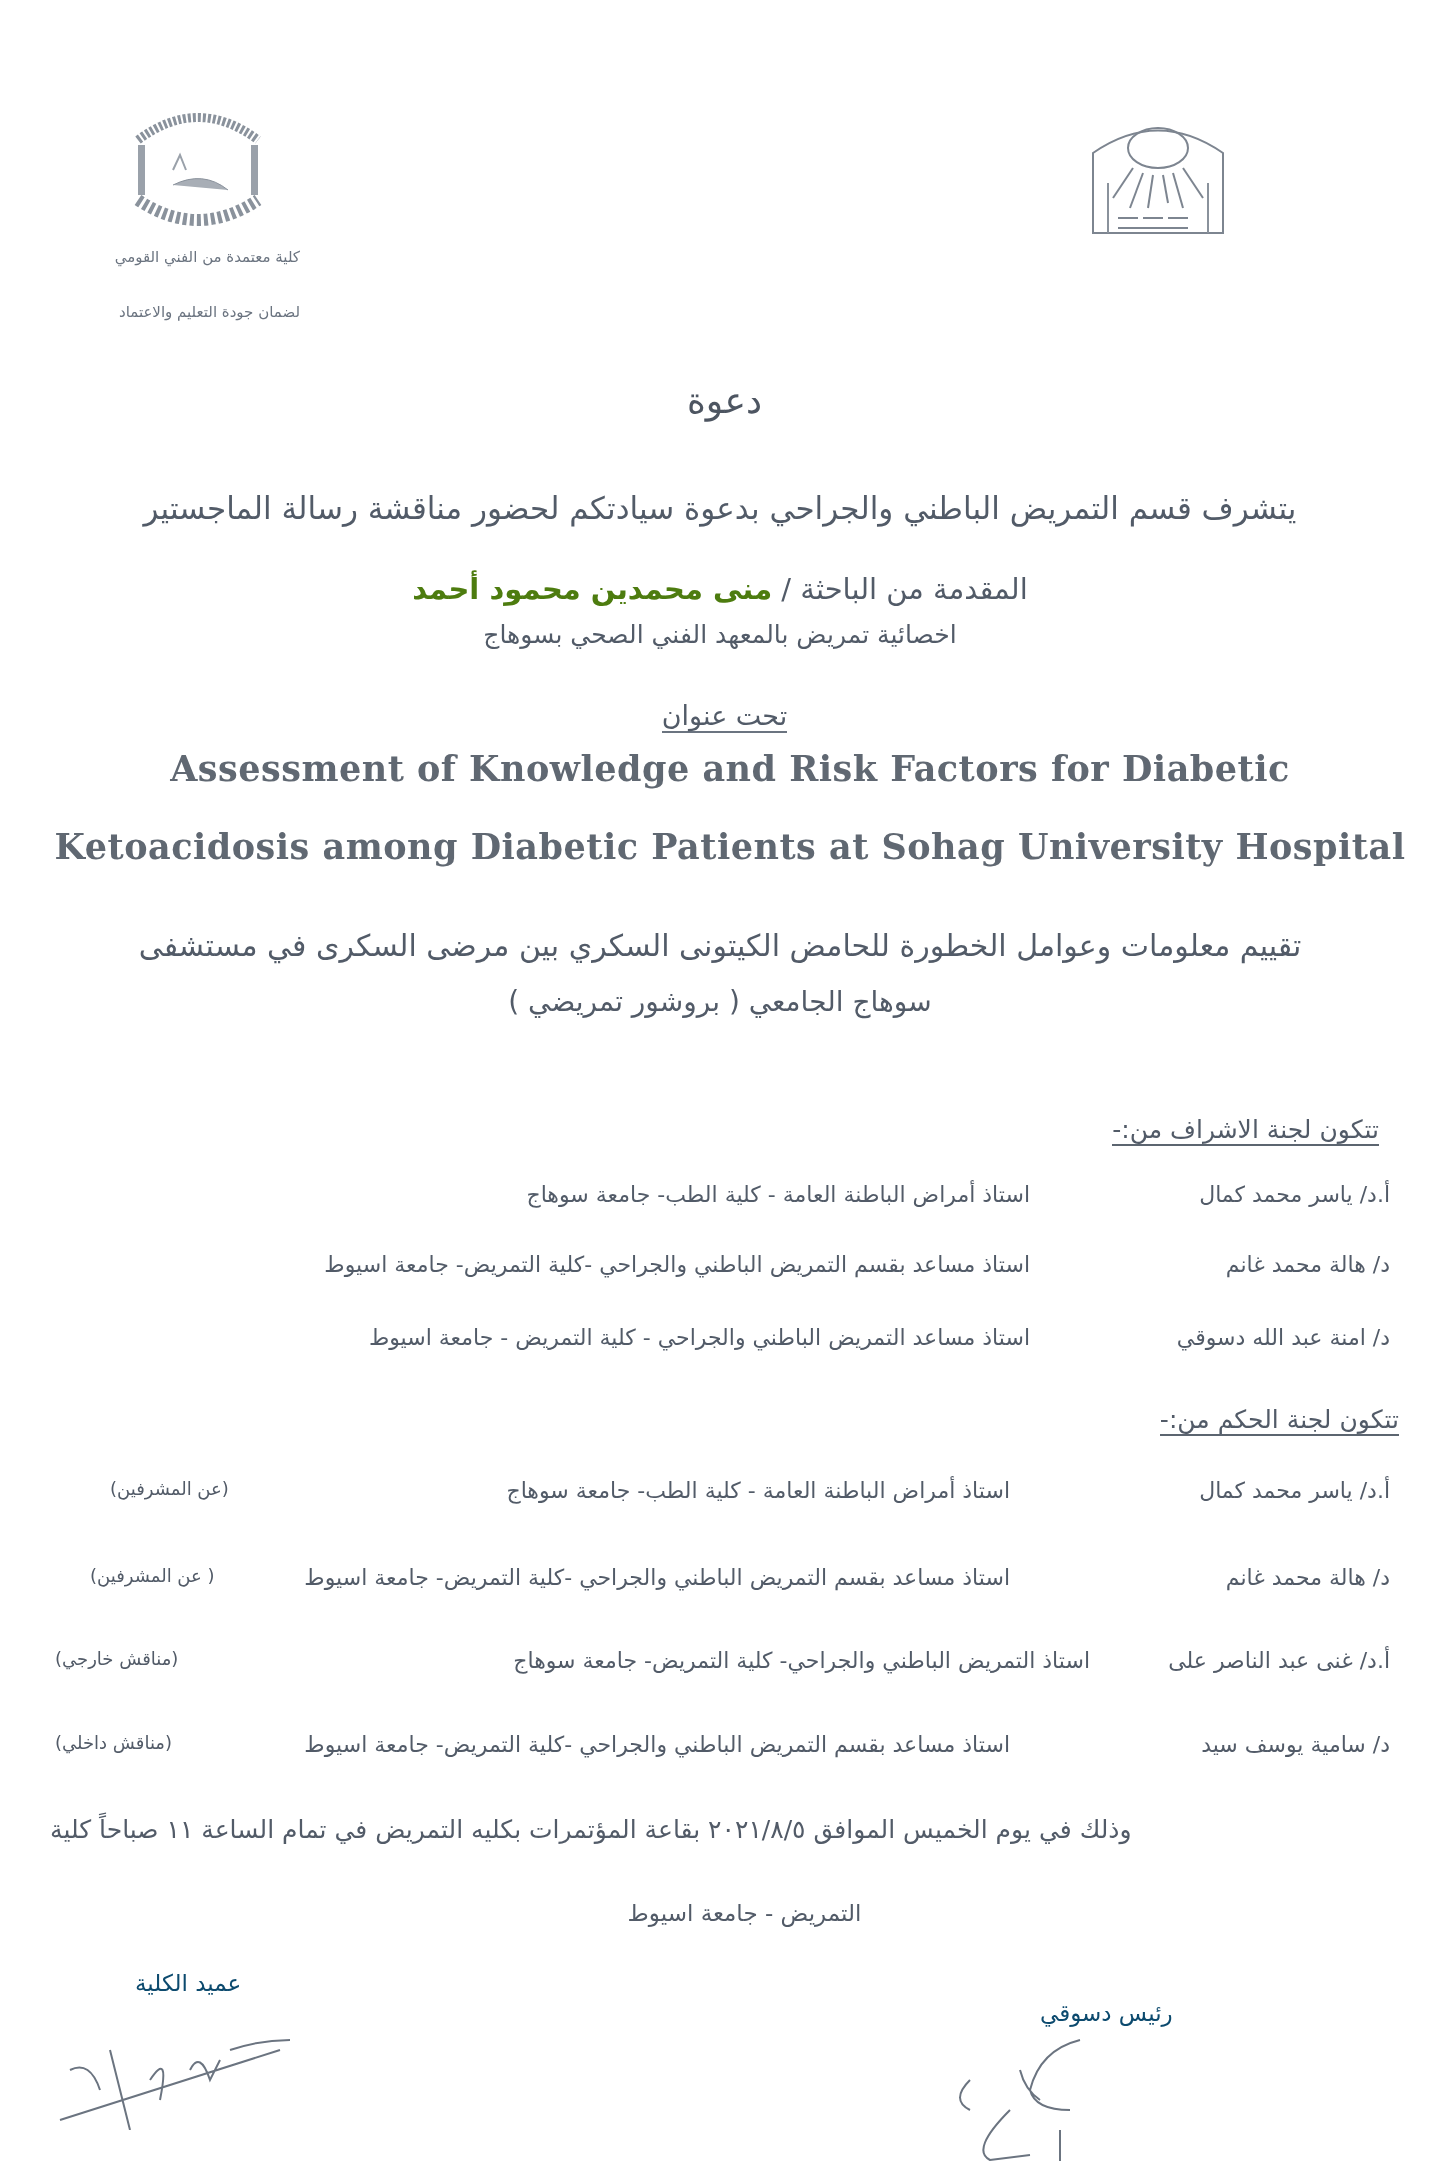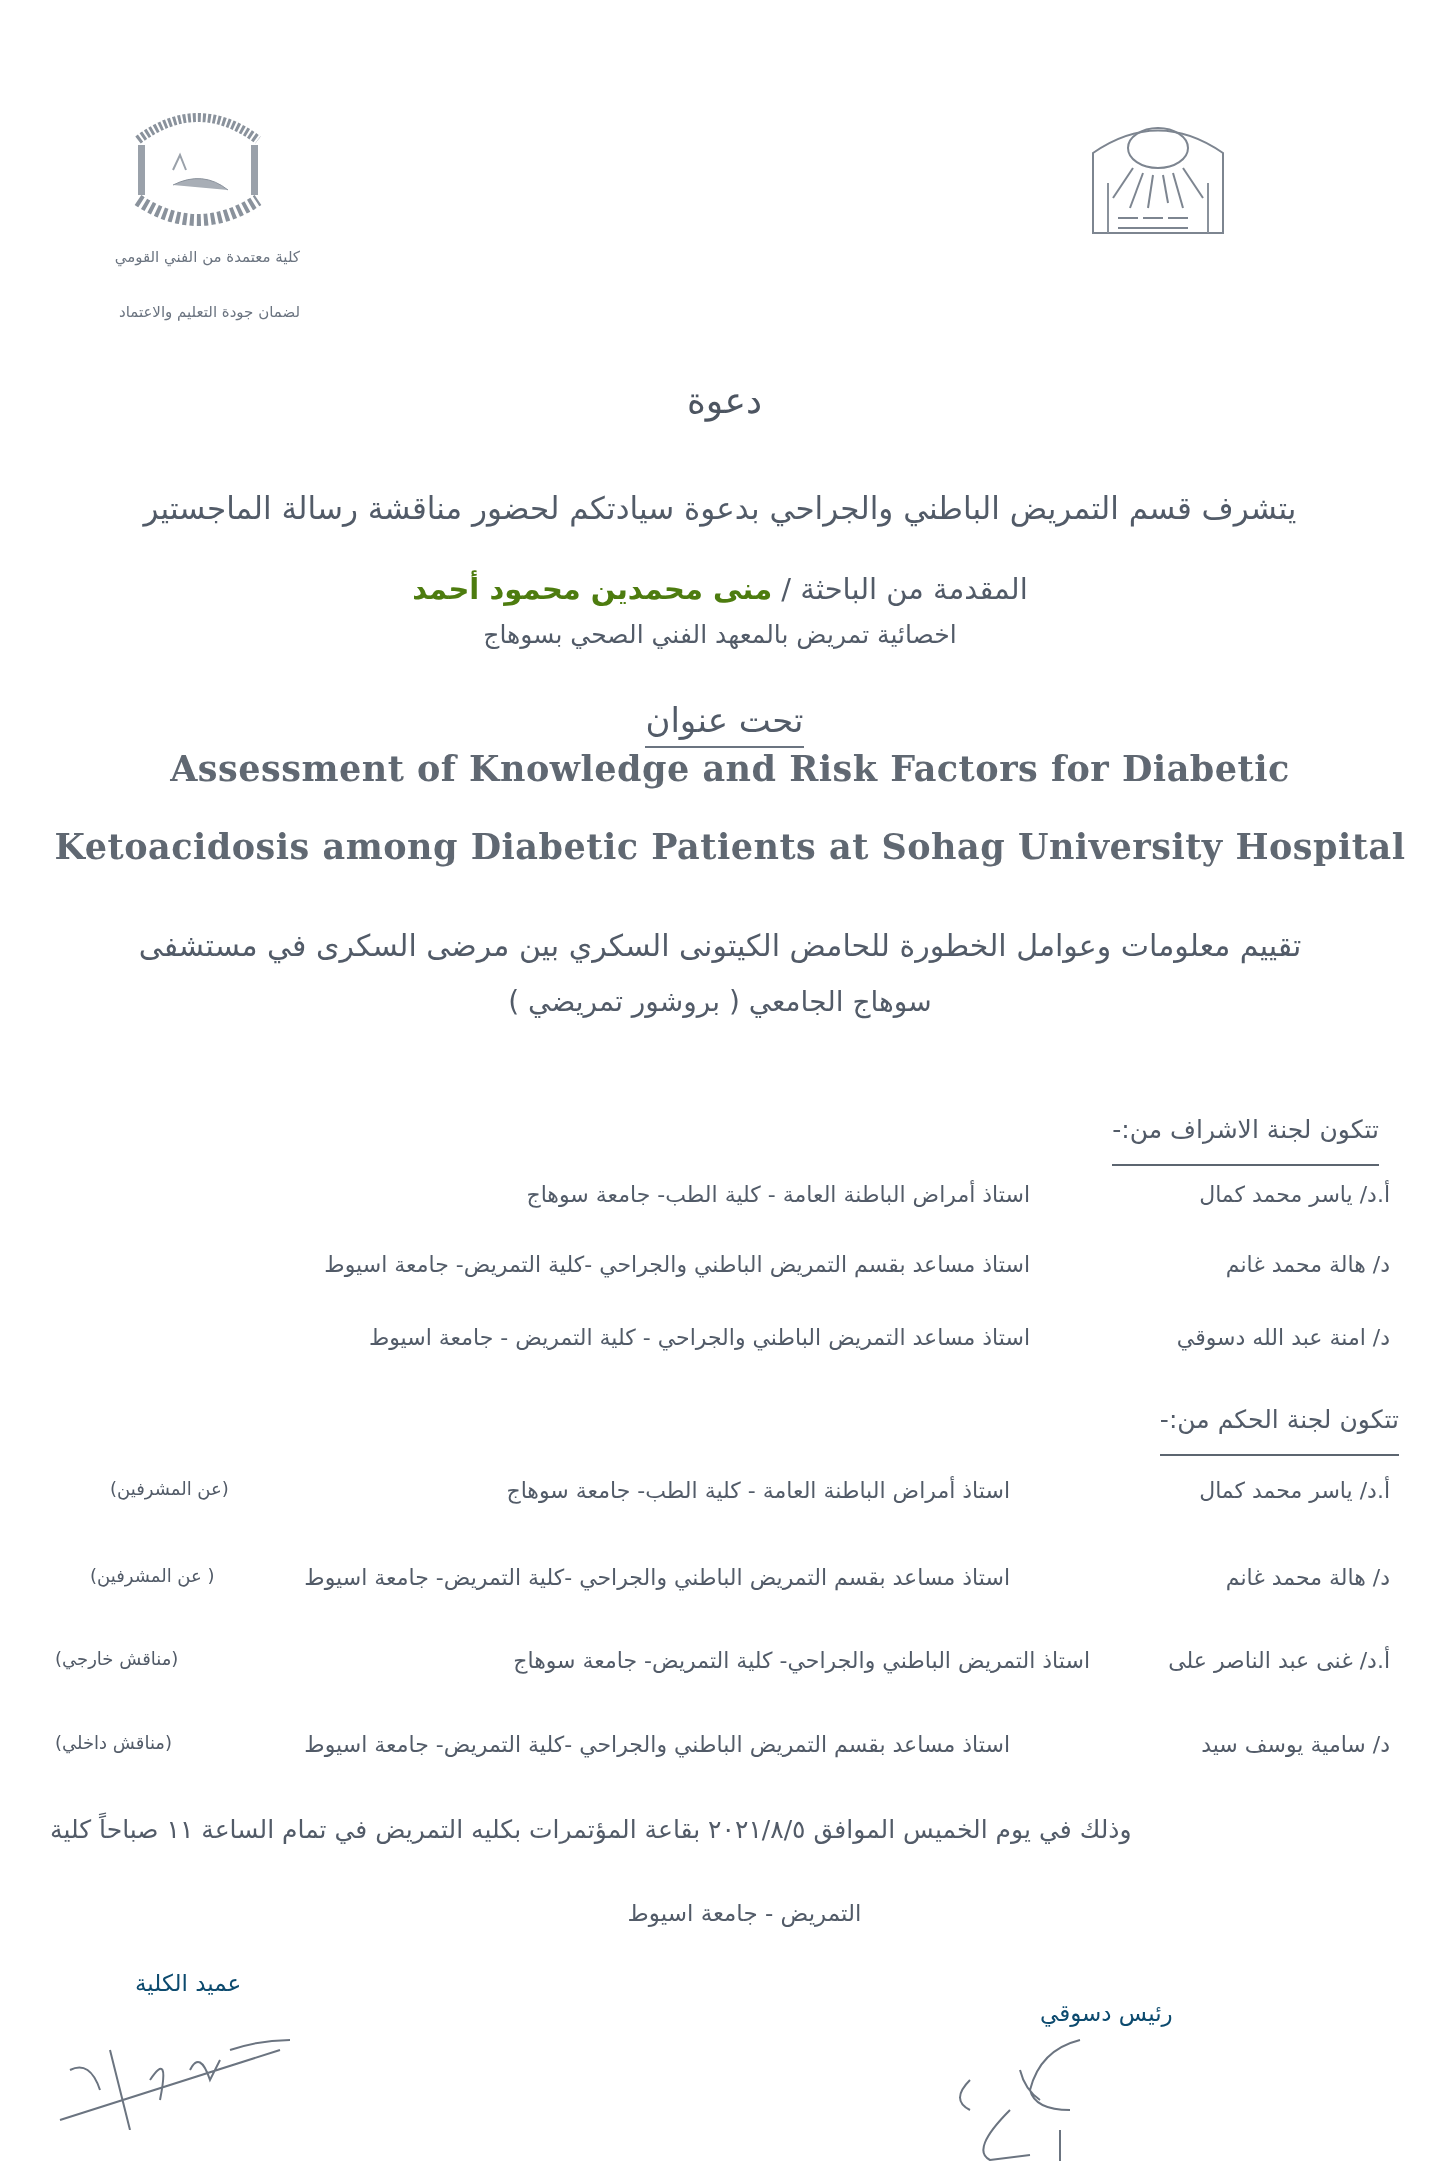--- a/index.html
+++ b/index.html
@@ -18,32 +18,32 @@
 
     .title-dawa { left: 0; width: 1449px; top: 380px; text-align: center; font-size: 36px; color: #4d5561; font-weight: 300; letter-spacing: 6px; }
 
     .line { left: 60px; width: 1320px; text-align: center; }
     .intro { top: 490px; font-size: 31px; }
     .researcher { top: 572px; font-size: 29px; }
     .researcher b { color: #4d7c0f; }
     .position { top: 620px; font-size: 25px; }
 
     .under-title { left: 0; width: 1449px; top: 700px; text-align: center; }
-    .under-title span { font-size: 34px; border-bottom: 2px solid #6b7480; padding-bottom: 6px; }
+    .under-title span { font-size: 27px; border-bottom: 2px solid #6b7480; }
 
     .en-title { left: 40px; width: 1380px; text-align: center;
       font-family: "DejaVu Serif", serif; font-weight: bold; color: #606872; font-size: 35px; letter-spacing: 0.5px; }
     .en1 { top: 748px; }
     .en2 { top: 826px; }
 
     .ar-title1 { top: 928px; font-size: 30px; }
     .ar-title2 { top: 985px; font-size: 28px; }
 
     .section-head { right: 70px; font-size: 25px; }
-    .section-head span { border-bottom: 2px solid #5c6570; padding-bottom: 20px; }
+    .section-head span { border-bottom: 2px solid #5c6570; padding-bottom: 0; }
 
     .row { left: 50px; width: 1340px; height: 44px; font-size: 22px; }
     .row .name { position: absolute; right: 0; top: 0; white-space: nowrap; }
     .row .title { position: absolute; right: 360px; top: 0; white-space: nowrap; }
     .row .role { position: absolute; left: 10px; top: 0; white-space: nowrap; font-size: 18px; }
 
     .closing1 { left: 50px; width: 1340px; top: 1815px; text-align: left; font-size: 25px; }
     .closing2 { left: 0; width: 1449px; top: 1900px; text-align: center; font-size: 23px; margin-left: 20px; }
 
     .sig-label { font-size: 23px; color: #0c4a6e; }

